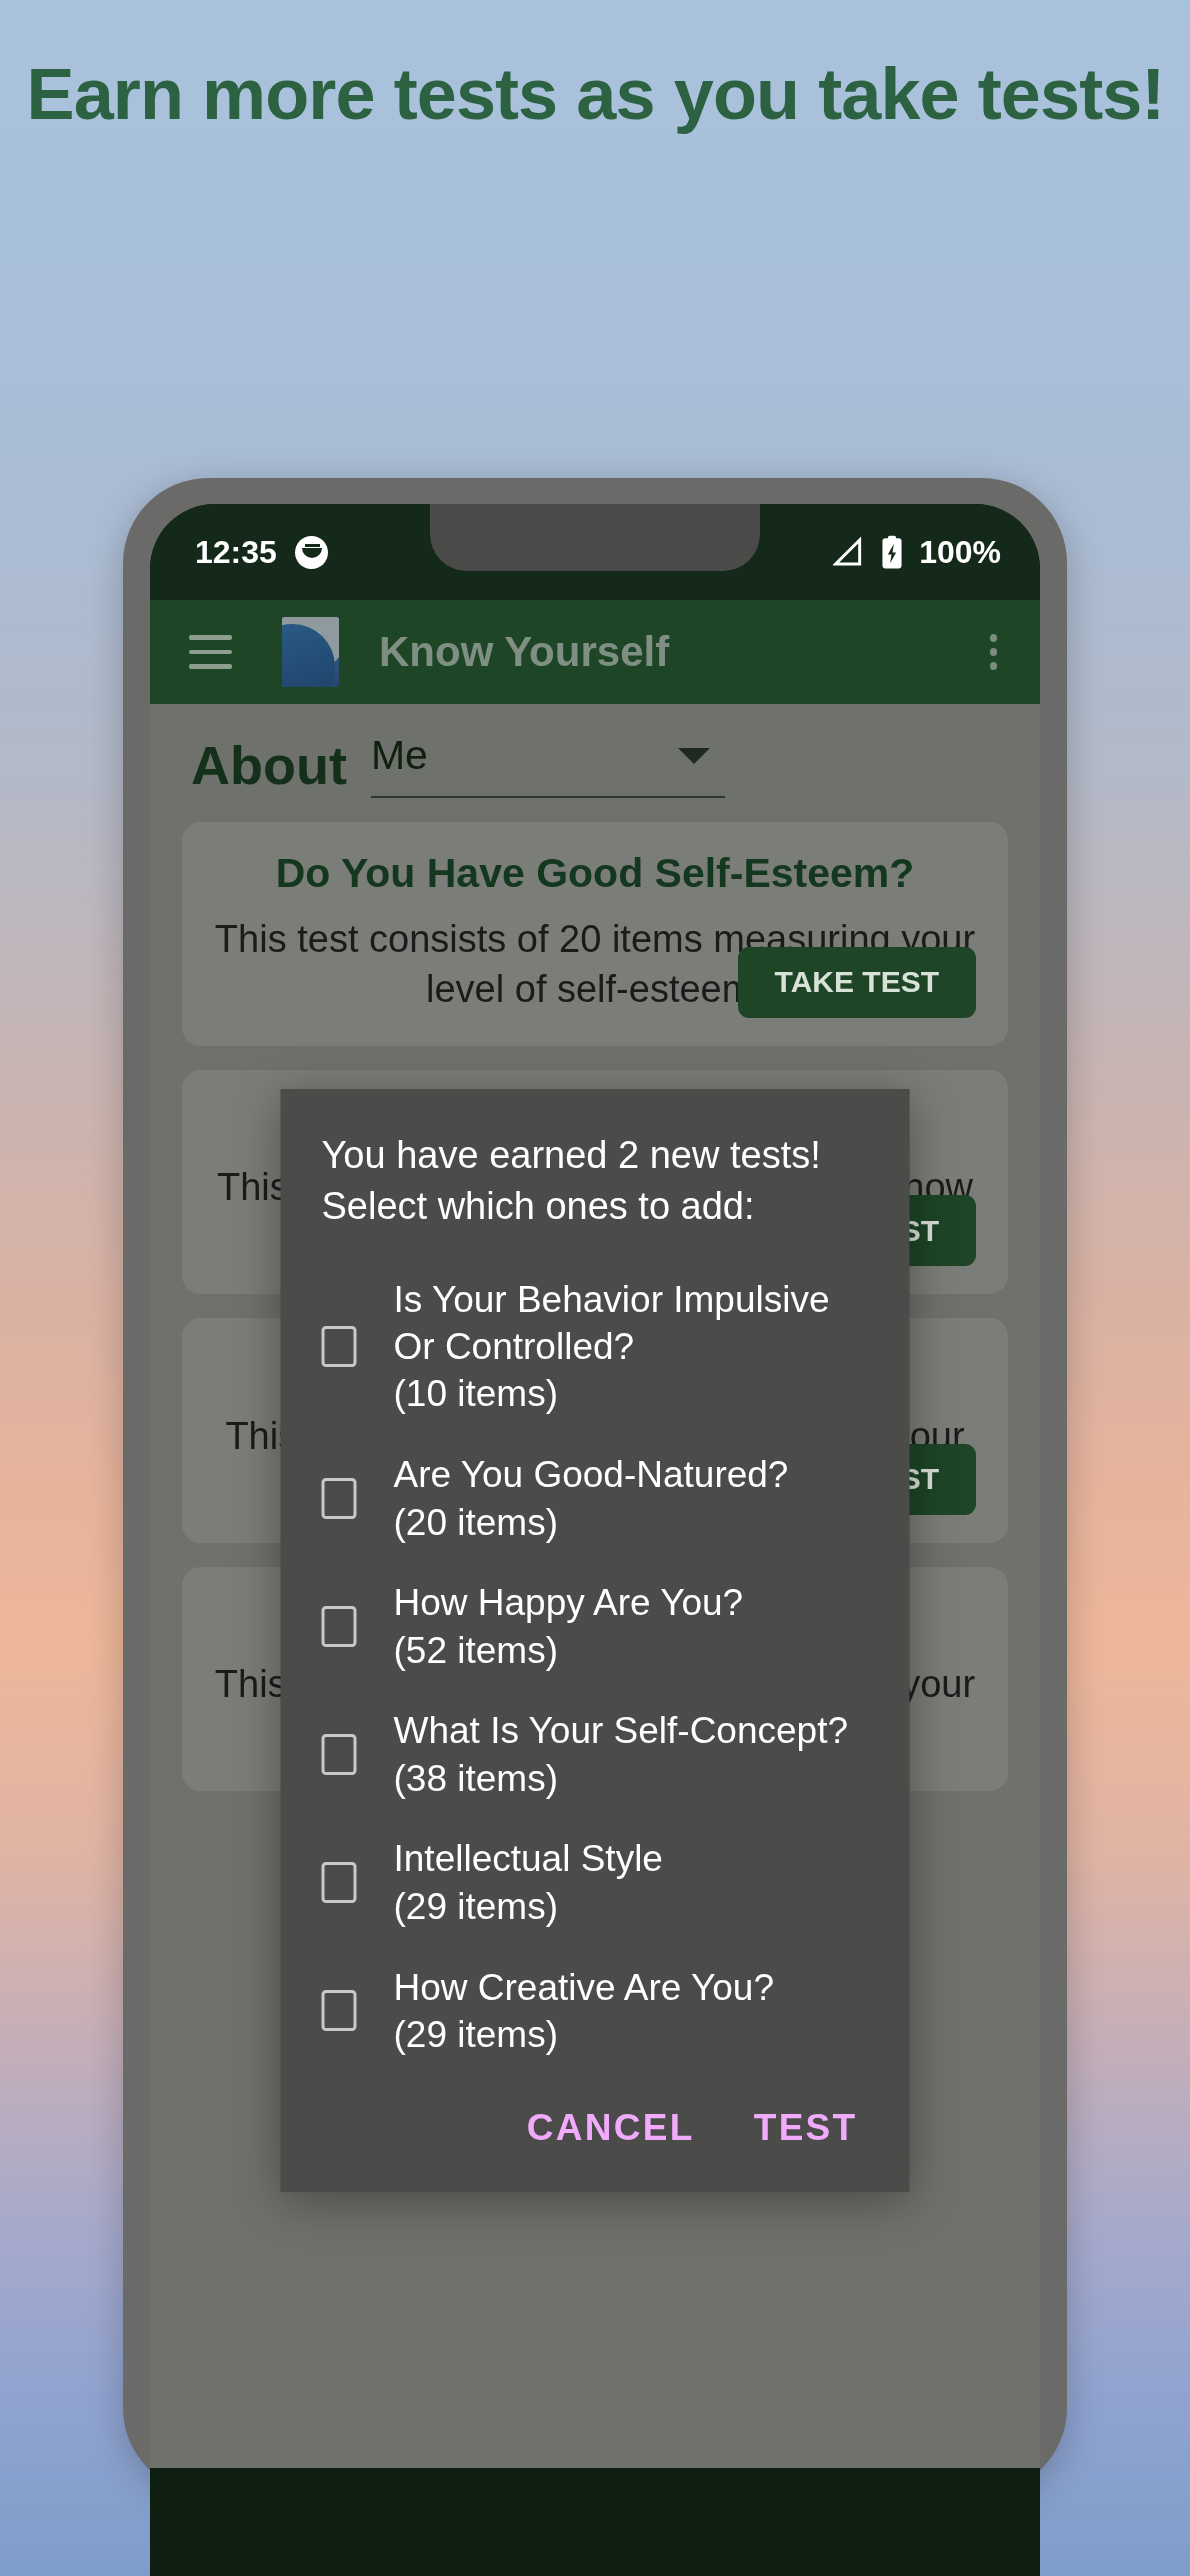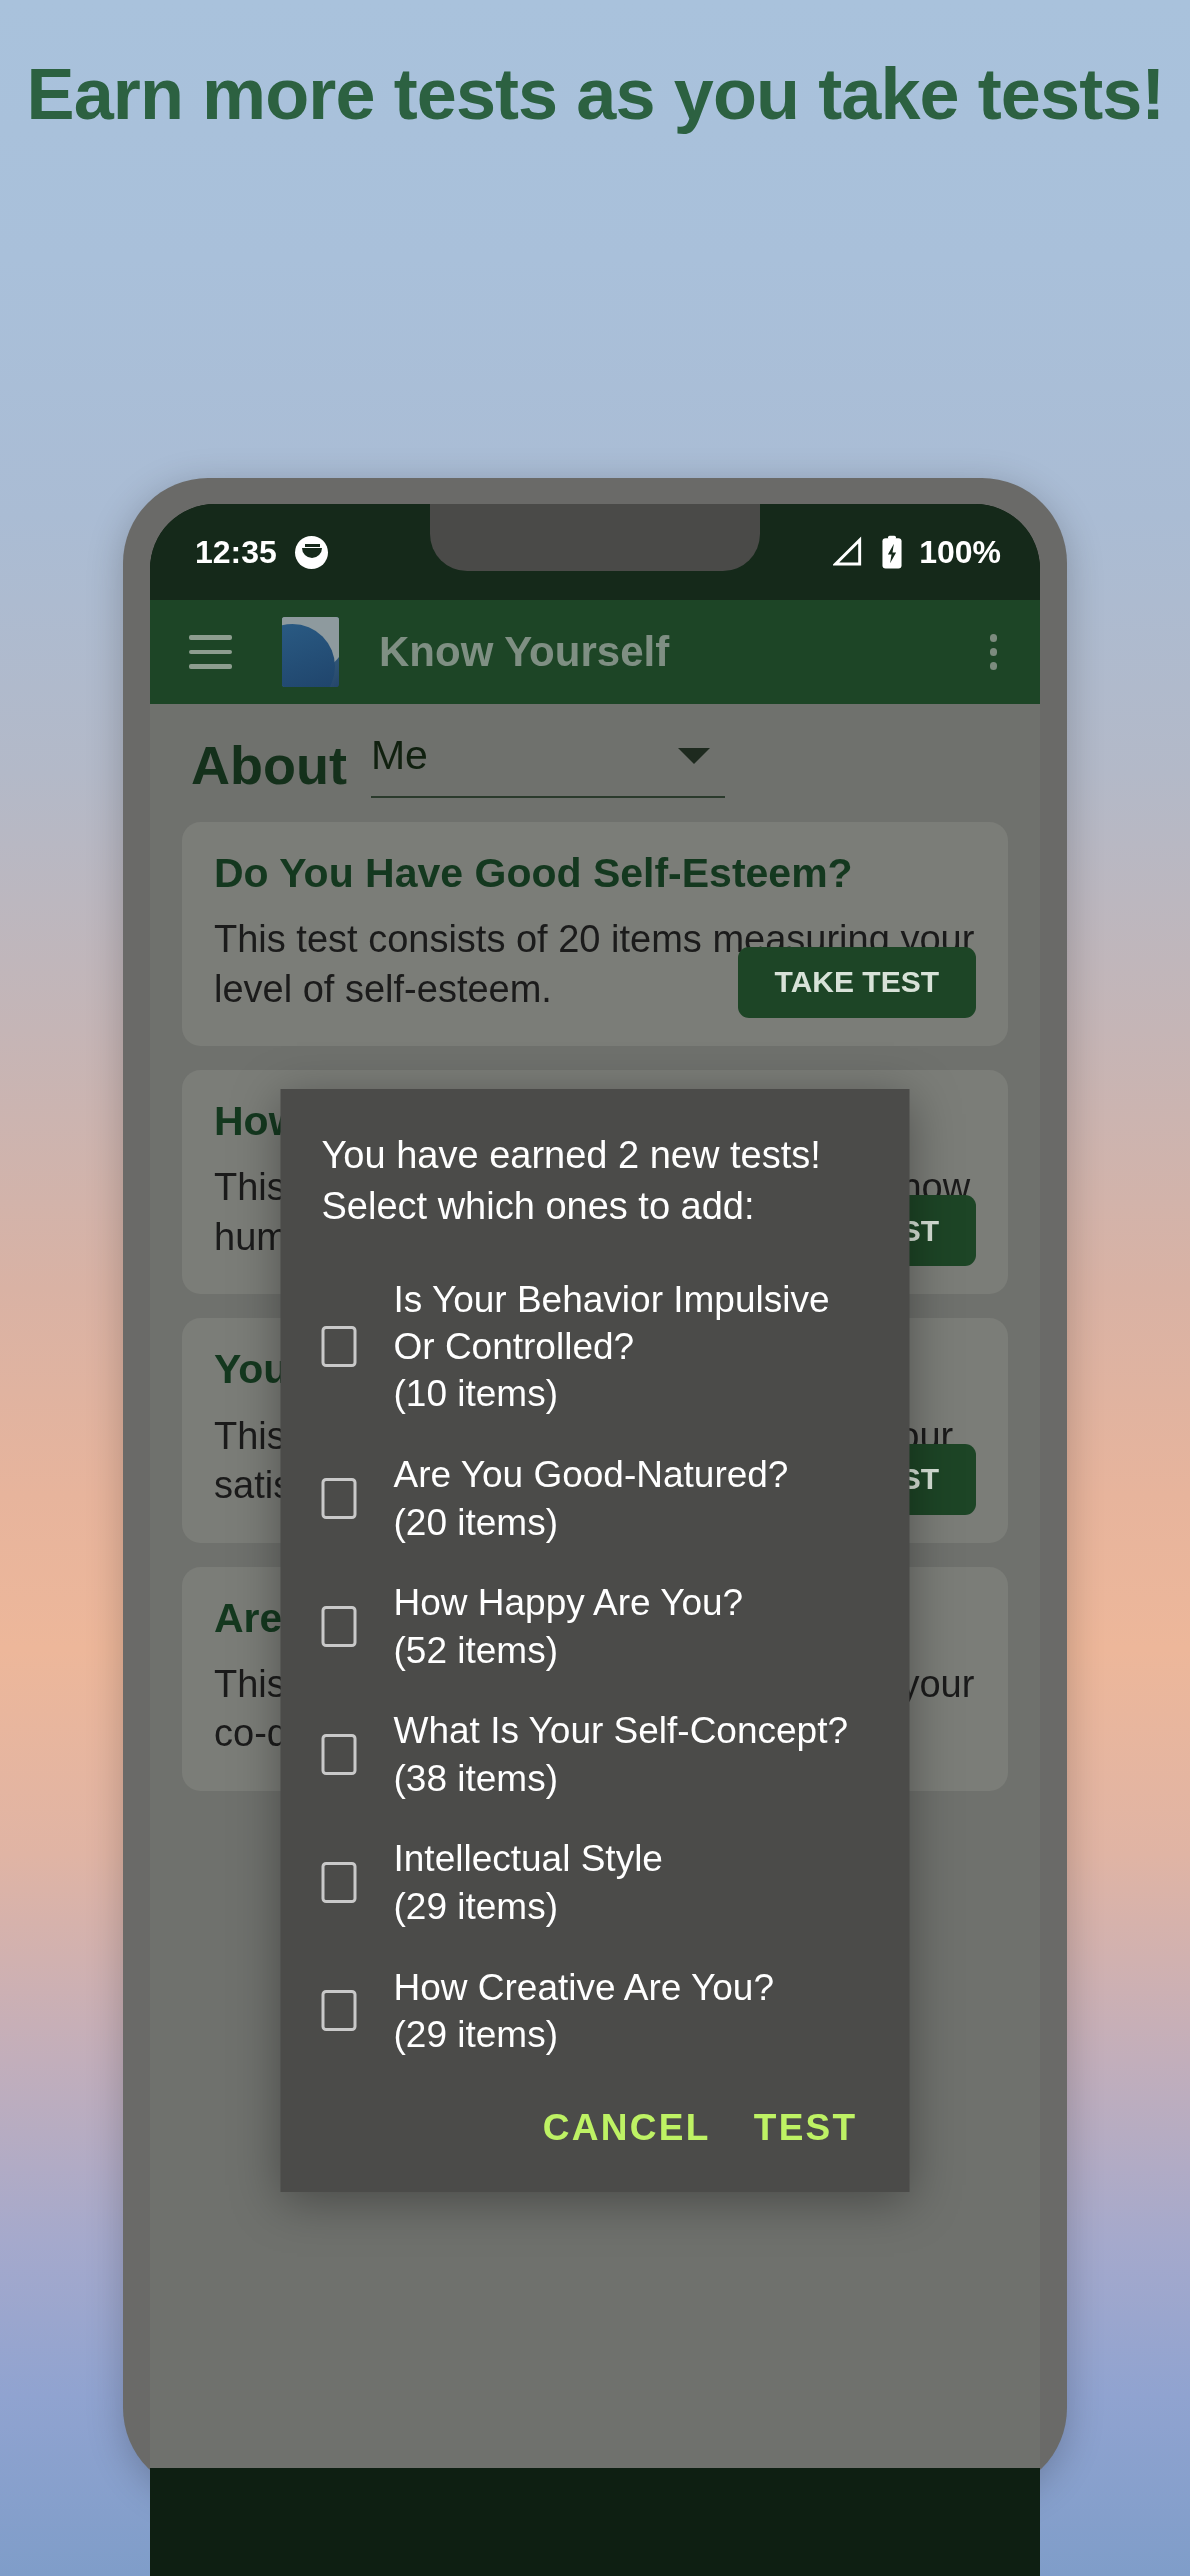--- a/index.html
+++ b/index.html
@@ -231,20 +231,21 @@
     border-right: 16px solid transparent;
     border-top: 16px solid #1e2a1f;
   }
 
   .card {
     margin: 24px 32px 0 32px;
     background: #7b7d78;
     border-radius: 18.5px;
     padding: 28px 32px 32px 32px;
     position: relative;
+    text-align: center;
   }
   .card-title {
     color: #14381f;
     font-size: 41px;
     font-weight: bold;
     margin-bottom: 18.5px;
   }
   .card-body {
     color: #1b1b1b;
     font-size: 38px;
@@ -306,27 +307,28 @@
   }
   .dlg-count { display: block; }
   .dialog-actions {
     display: flex;
     justify-content: flex-end;
     align-items: center;
     gap: 43px;
     padding: 32px 52px 16.7px 0;
   }
   .dlg-btn {
-    color: #bef264;
+    color: #f0abfc;
     font-size: 37px;
     font-weight: bold;
     letter-spacing: 2.3px;
     background: none;
     border: none;
     font-family: inherit;
+    margin-left: 16px;
   }
 
   
   .nav-bar {
     position: absolute;
     left: 0; bottom: 0;
     width: 890px;
     height: 108px;
     background: #000000;
     display: flex;

